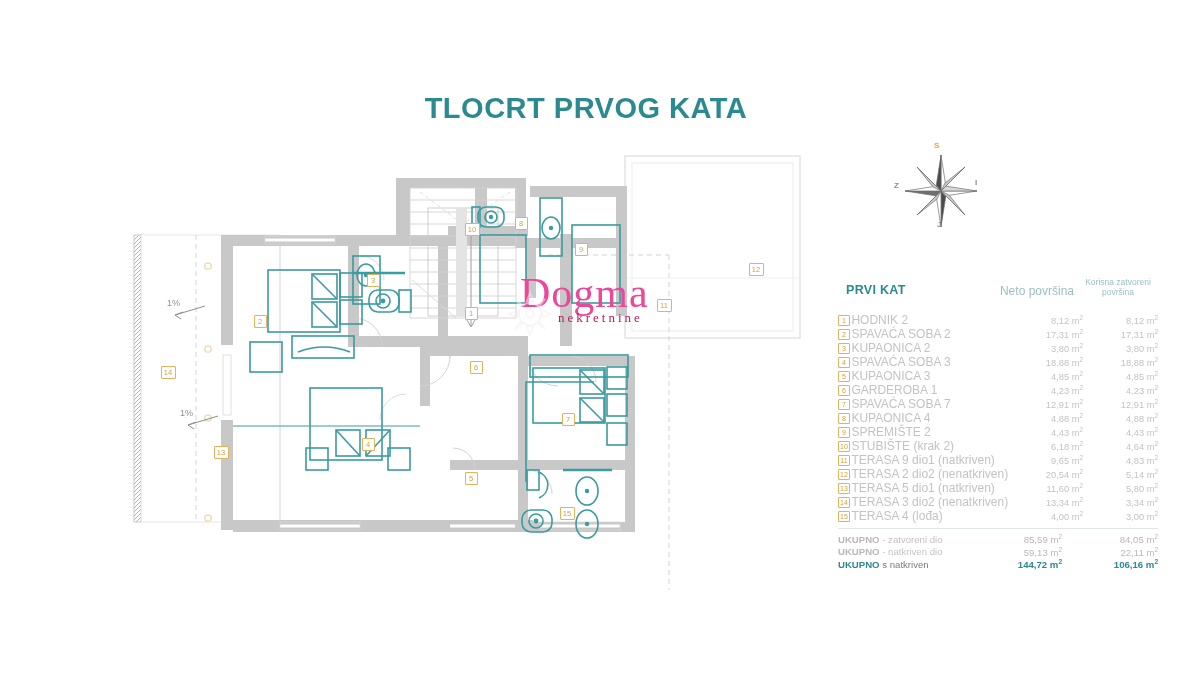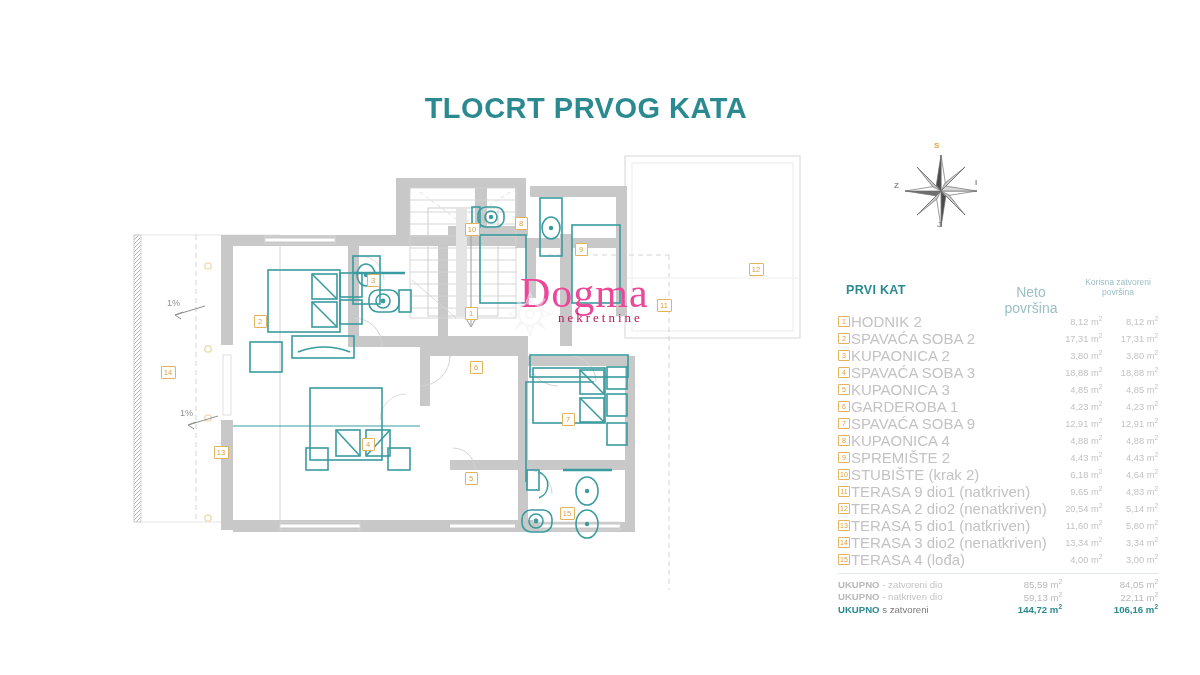--- a/index.html
+++ b/index.html
@@ -50,36 +50,36 @@
   #compass .lbl.z{left:1px;top:38px;}
 
   
   #legend{position:absolute;left:838px;top:281px;width:320px;}
   .lg-head{position:relative;height:30px;}
   .lg-title{
     position:absolute;left:8px;top:2px;
     color:#2a8a8f;font-size:12.5px;font-weight:bold;letter-spacing:.3px;
   }
   .lg-col1{
-    position:absolute;left:150px;top:3px;width:86px;text-align:center;
-    color:#9bbfc4;font-size:14px;
+    position:absolute;left:150px;top:3px;width:86px;text-align:right;
+    color:#9bbfc4;font-size:12px;
   }
   .lg-col2{
     position:absolute;left:238px;top:-4px;width:84px;text-align:center;
     color:#9bbfc4;font-size:8.5px;line-height:10px;
   }
   table.rows{border-collapse:collapse;width:320px;margin-top:2px;}
   table.rows td{padding:0;vertical-align:middle;height:11.1px;}
   .c-num{width:14px;}
   .numbox{
     display:block;width:10px;height:9px;line-height:9px;text-align:center;
     border:1px solid #e2b25c;color:#d99f3c;font-size:7px;
     background:#fff;border-radius:1px;
   }
-  .c-name{color:#c3c3c3;font-size:15px;padding-left:5px;white-space:nowrap;margin-left:36px;}
+  .c-name{color:#c3c3c3;font-size:12px;padding-left:5px;white-space:nowrap;margin-left:36px;}
   .c-v1{color:#c3c3c3;font-size:9.3px;text-align:right;width:96px;padding-right:14px;}
   .c-v2{color:#c3c3c3;font-size:9.3px;text-align:right;width:96px;padding-right:8px;}
   sup{font-size:6.5px;vertical-align:super;}
 
   .lg-sep{height:1px;background:#dfe7e8;margin:5px 0 4px 0;width:320px;}
 
   table.totals{border-collapse:collapse;width:320px;}
   table.totals td{padding:0;height:12.5px;vertical-align:middle;}
   .t-lab{font-size:9.6px;padding-left:9px;white-space:nowrap;}
   .t-lab b{color:#b9b9b9;font-weight:bold;}
@@ -409,21 +409,21 @@
               <span class="numbox">6</span>
             </td>
             <td class="c-name">GARDEROBA 1</td>
             <td class="c-v1">4,23 m<sup>2</sup></td>
             <td class="c-v2">4,23 m<sup>2</sup></td>
           </tr>
           <tr>
             <td class="c-num">
               <span class="numbox">7</span>
             </td>
-            <td class="c-name">SPAVAĆA SOBA 9</td>
+            <td class="c-name">SPAVAĆA SOBA 7</td>
             <td class="c-v1">12,91 m<sup>2</sup></td>
             <td class="c-v2">12,91 m<sup>2</sup></td>
           </tr>
           <tr>
             <td class="c-num">
               <span class="numbox">8</span>
             </td>
             <td class="c-name">KUPAONICA 4</td>
             <td class="c-v1">4,88 m<sup>2</sup></td>
             <td class="c-v2">4,88 m<sup>2</sup></td>
@@ -493,21 +493,21 @@
             <td colspan="2" class="t-lab"><b>UKUPNO</b><span> - zatvoreni dio</span></td>
             <td class="t-v1">85,59 m<sup>2</sup></td>
             <td class="t-v2">84,05 m<sup>2</sup></td>
           </tr>
           <tr>
             <td colspan="2" class="t-lab"><b>UKUPNO</b><span> - natkriven dio</span></td>
             <td class="t-v1">59,13 m<sup>2</sup></td>
             <td class="t-v2">22,11 m<sup>2</sup></td>
           </tr>
           <tr>
-            <td colspan="2" class="t-lab hl"><b>UKUPNO</b><span> s zatvoreni</span></td>
+            <td colspan="2" class="t-lab hl"><b>UKUPNO</b><span> s natkriven</span></td>
             <td class="t-v1 hl bold">144,72 m<sup>2</sup></td>
             <td class="t-v2 hl bold">106,16 m<sup>2</sup></td>
           </tr>
         </tbody>
     </table>
   </div>
 
 </div>
 
 </body></html>

